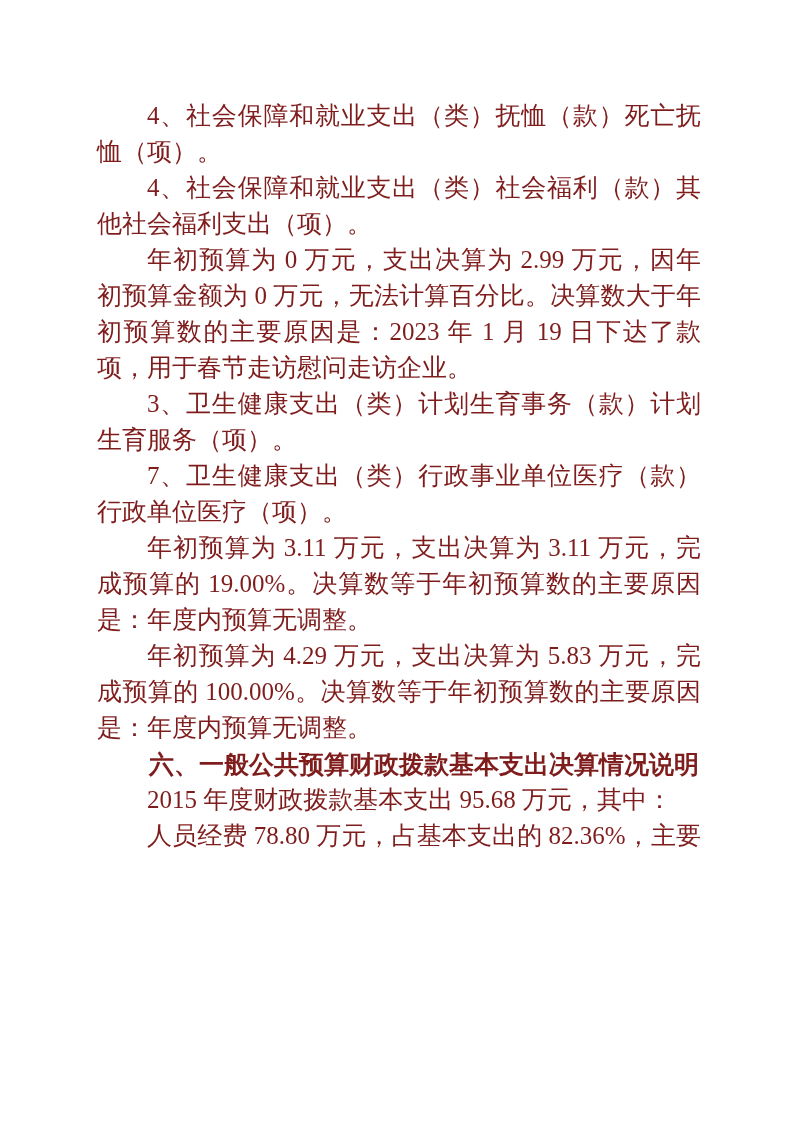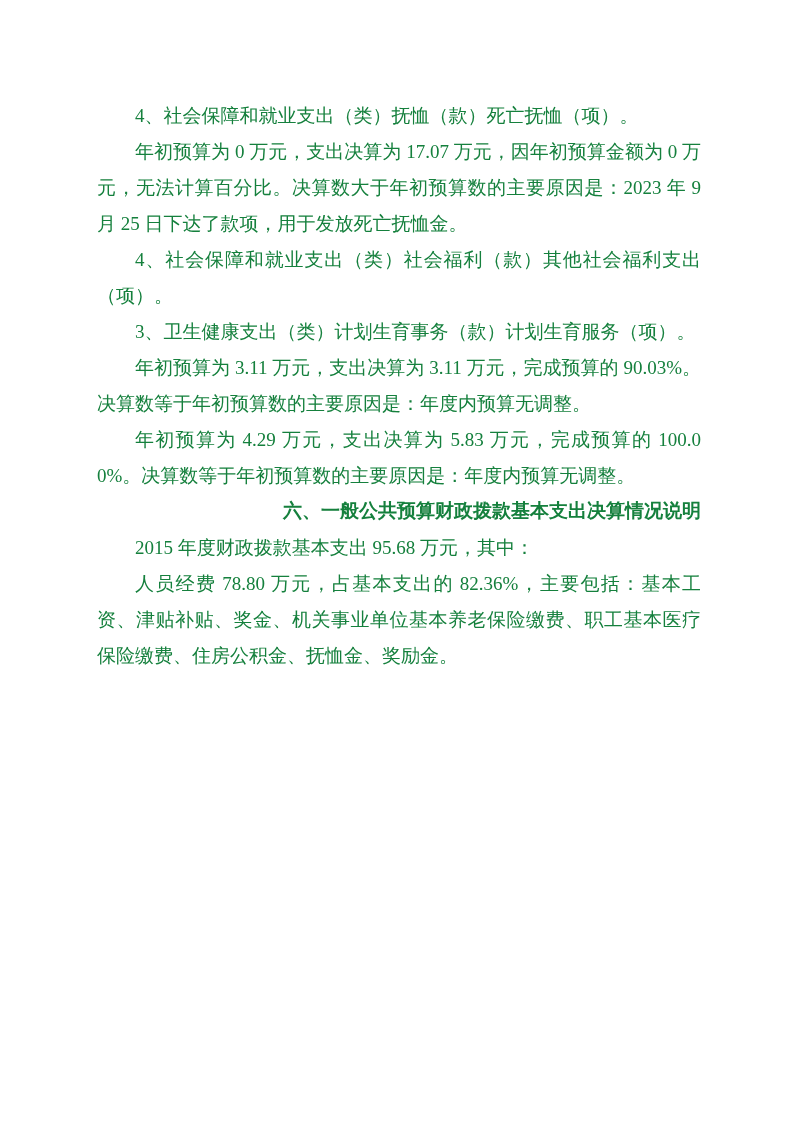--- a/index.html
+++ b/index.html
@@ -10,42 +10,43 @@
   .page {
     position: relative;
     width: 793px;
     height: 857px;
     margin: 0 auto;
     background: #ffffff;
     box-sizing: border-box;
     padding: 98px 92px 40px 97px;
     overflow: hidden;
     font-family: "Liberation Serif", "DejaVu Serif", serif;
-    font-size: 19px;
+    font-size: 25px;
     line-height: 36px;
-    color: #15803d;
+    color: #7f1d1d;
     text-align: justify;
   }
   .para {
     margin: 0;
     text-indent: 2em;
     word-break: break-all;
   }
   .para.heading {
-    font-family: Liberation Mono, monospace;
+    font-family: Liberation Sans, sans-serif;
     font-weight: bold;
-    text-align: right;
+    text-align: center;
   }
 </style>
 </head>
 <body>
 
 <div class="page">
   <p class="para">4、社会保障和就业支出（类）抚恤（款）死亡抚恤（项）。</p>
-  <p class="para">年初预算为 0 万元，支出决算为 17.07 万元，因年初预算金额为 0 万元，无法计算百分比。决算数大于年初预算数的主要原因是：2023 年 9 月 25 日下达了款项，用于发放死亡抚恤金。</p>
   <p class="para">4、社会保障和就业支出（类）社会福利（款）其他社会福利支出（项）。</p>
+  <p class="para">年初预算为 0 万元，支出决算为 2.99 万元，因年初预算金额为 0 万元，无法计算百分比。决算数大于年初预算数的主要原因是：2023 年 1 月 19 日下达了款项，用于春节走访慰问走访企业。</p>
   <p class="para">3、卫生健康支出（类）计划生育事务（款）计划生育服务（项）。</p>
-  <p class="para">年初预算为 3.11 万元，支出决算为 3.11 万元，完成预算的 90.03%。决算数等于年初预算数的主要原因是：年度内预算无调整。</p>
+  <p class="para">7、卫生健康支出（类）行政事业单位医疗（款）行政单位医疗（项）。</p>
+  <p class="para">年初预算为 3.11 万元，支出决算为 3.11 万元，完成预算的 19.00%。决算数等于年初预算数的主要原因是：年度内预算无调整。</p>
   <p class="para">年初预算为 4.29 万元，支出决算为 5.83 万元，完成预算的 100.00%。决算数等于年初预算数的主要原因是：年度内预算无调整。</p>
   <p class="para heading">六、一般公共预算财政拨款基本支出决算情况说明</p>
   <p class="para">2015 年度财政拨款基本支出 95.68 万元，其中：</p>
   <p class="para">人员经费 78.80 万元，占基本支出的 82.36%，主要包括：基本工资、津贴补贴、奖金、机关事业单位基本养老保险缴费、职工基本医疗保险缴费、住房公积金、抚恤金、奖励金。</p>
 </div>
 
 </body></html>

